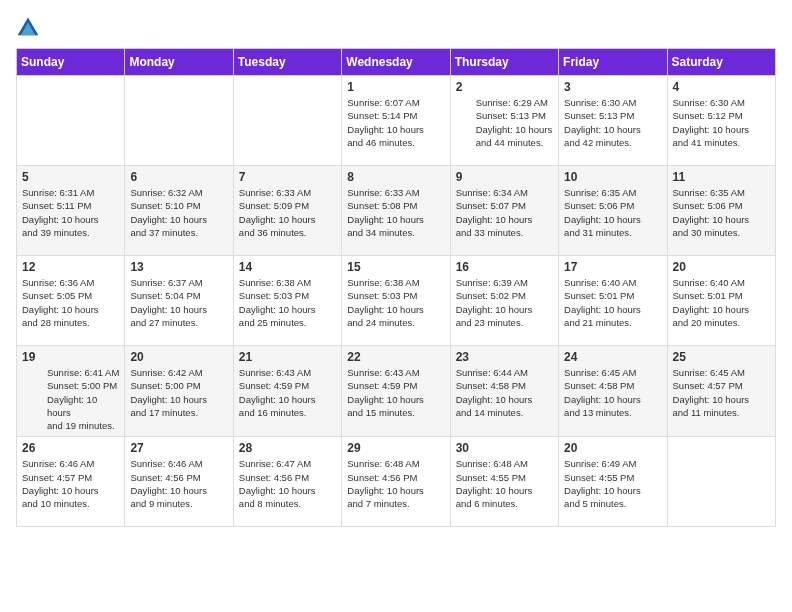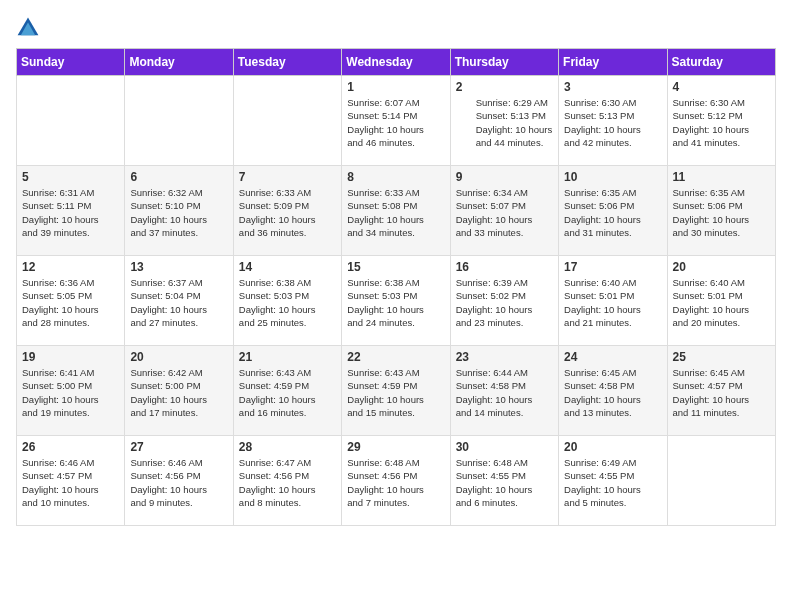--- a/index.html
+++ b/index.html
@@ -266,21 +266,21 @@
           <span class="day-num">20</span>
           <div class="day-info" style="white-space: pre-line;">Sunrise: 6:40 AM
 Sunset: 5:01 PM
 Daylight: 10 hours
 and 20 minutes.</div>
         </td>
       </tr>
       <tr>
         <td>
           <span class="day-num">19</span>
-          <div class="day-info" style="white-space: pre-line;">Sunrise: 6:41 AM
+          <div class="day-info" style="white-space: pre-line; margin-left: 25px;">Sunrise: 6:41 AM
 Sunset: 5:00 PM
 Daylight: 10 hours
 and 19 minutes.</div>
         </td>
         <td>
           <span class="day-num">20</span>
           <div class="day-info" style="white-space: pre-line;">Sunrise: 6:42 AM
 Sunset: 5:00 PM
 Daylight: 10 hours
 and 17 minutes.</div>

